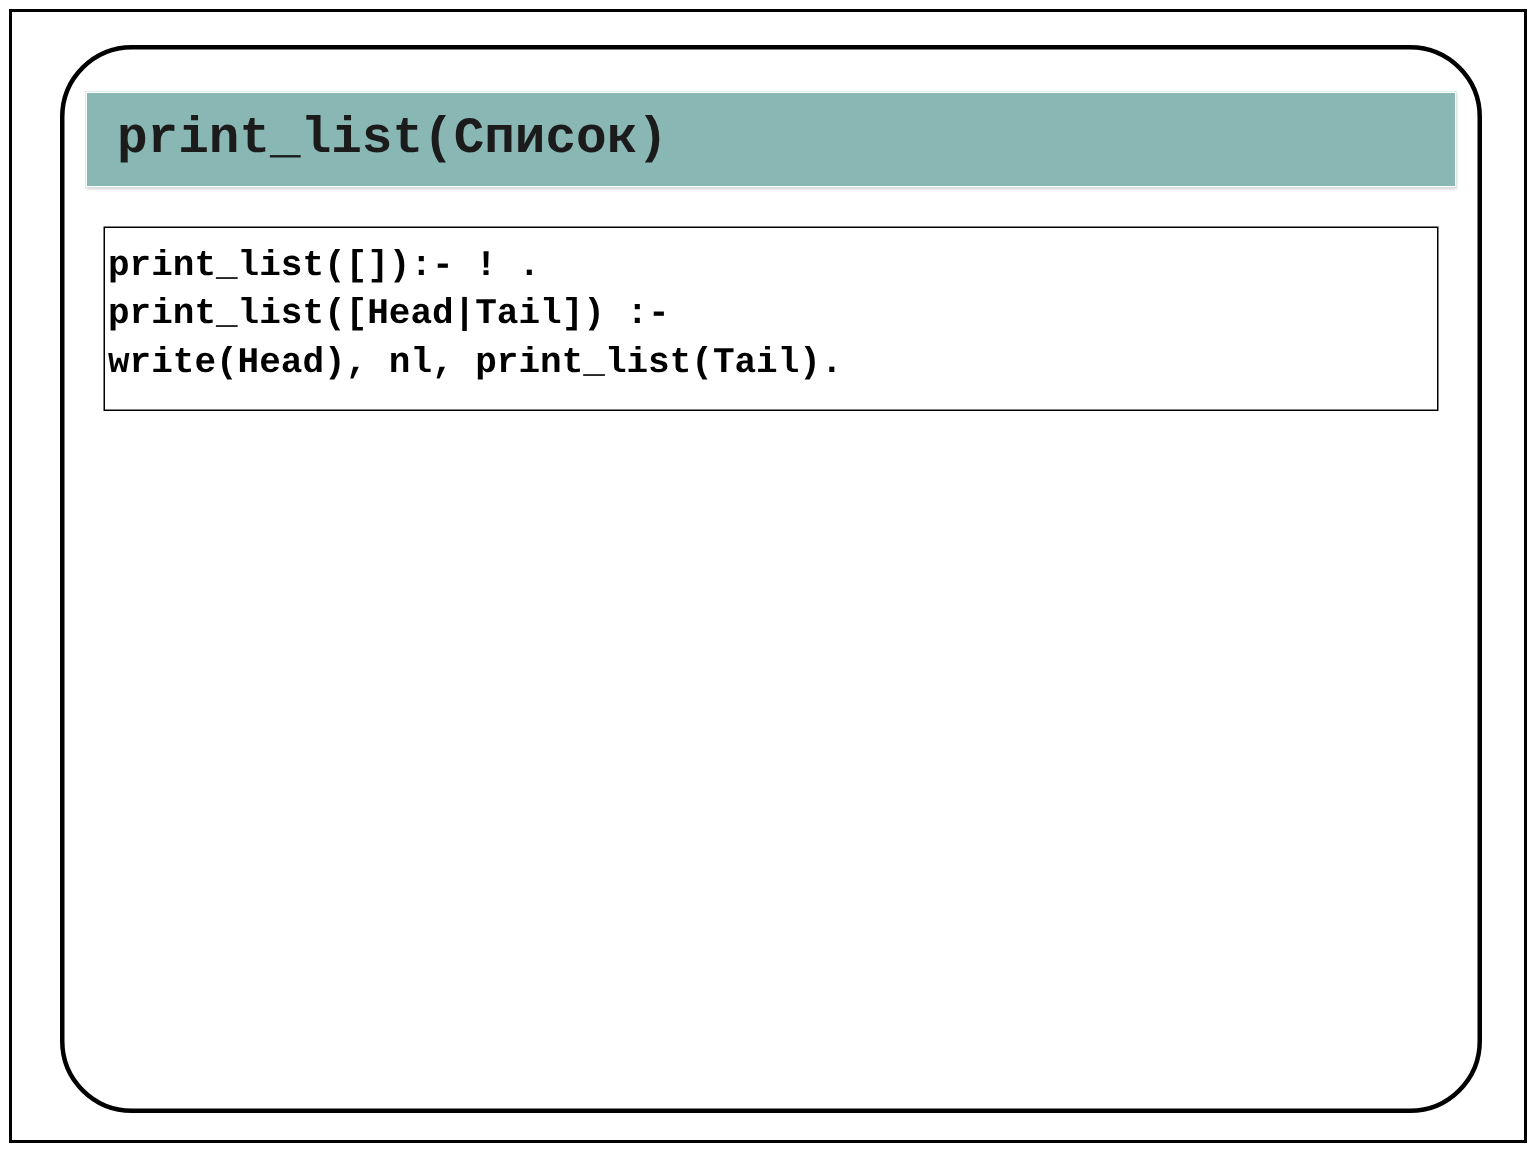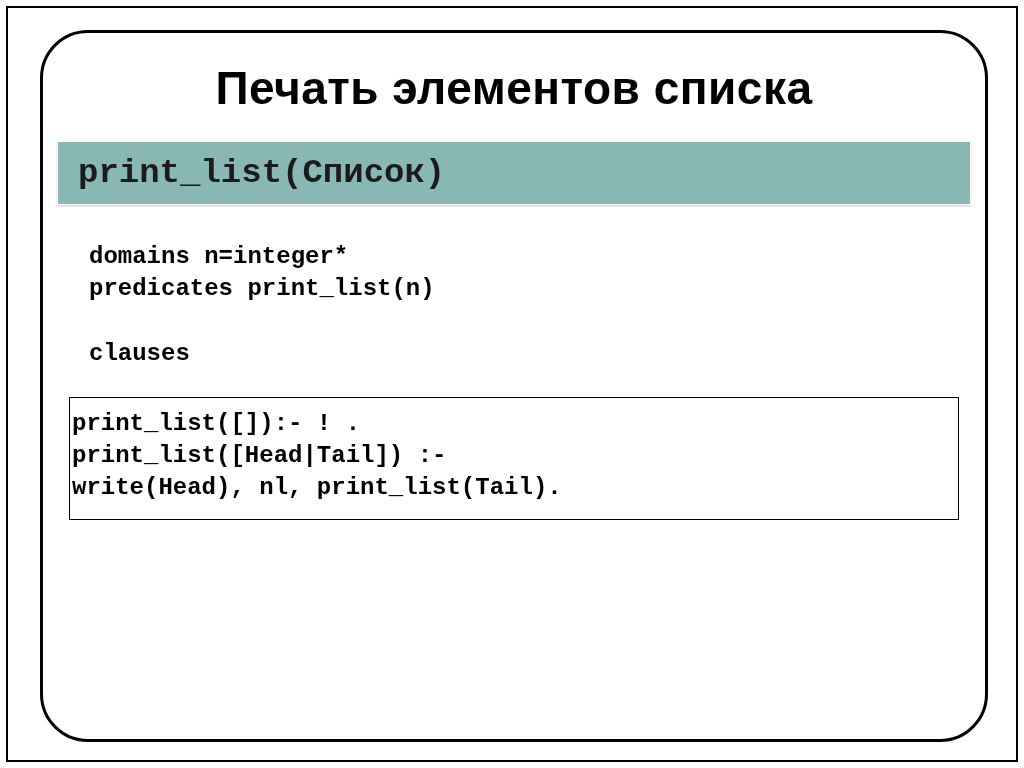--- a/index.html
+++ b/index.html
@@ -85,30 +85,25 @@
     color: #1f6f1f;
     text-shadow: 1px 1px 0 rgba(0,0,0,0.18);
   }
 </style>
 </head>
 <body>
 
 <div class="outer-frame">
   <div class="slide-card">
 
-    <h1 class="title">Печать элементов списка</h1>
 
     <div class="banner">
       <span class="banner-text">print_list(Список)</span>
     </div>
 
-    <div class="code-block-1">domains n=integer*
-predicates print_list(n)
-
-clauses</div>
 
     <div class="box">print_list([]):- ! .
 print_list([Head|Tail]) :-
 write(Head), nl, print_list(Tail).</div>
 
 
   </div>
 </div>
 
 </body></html>

